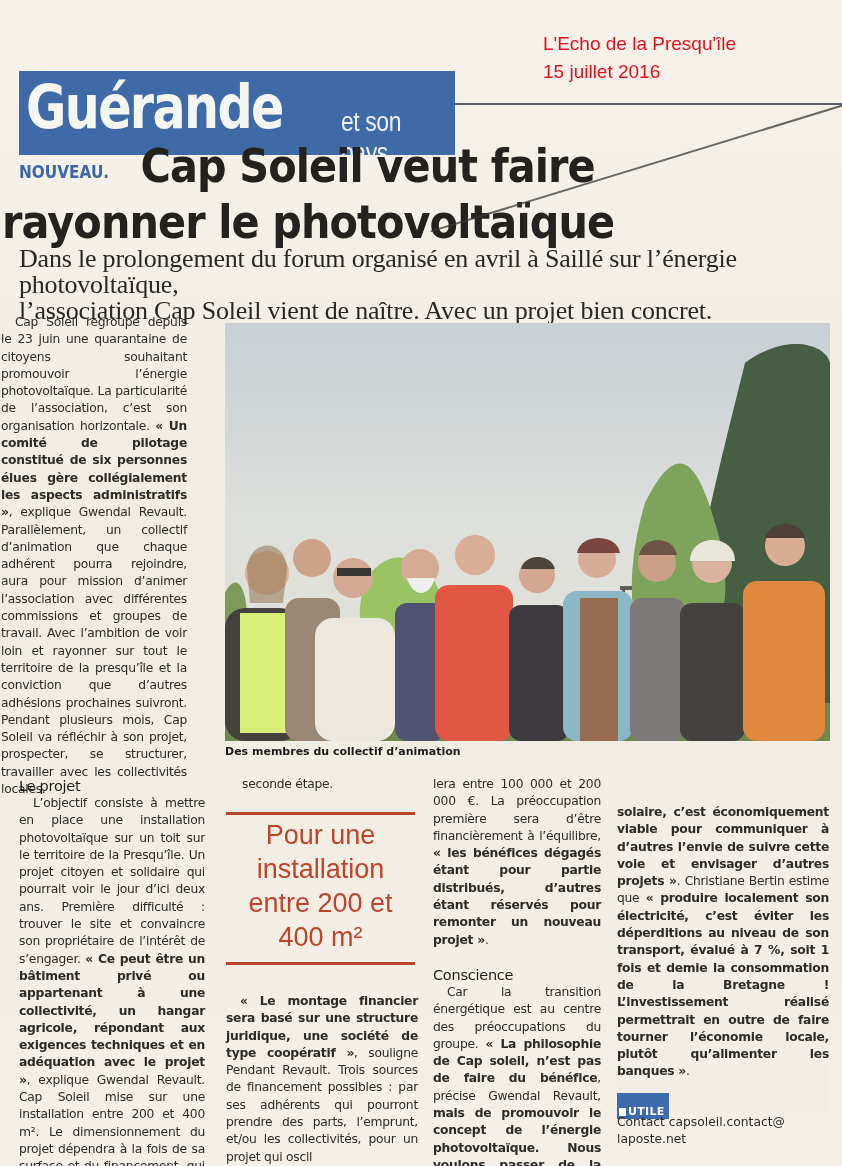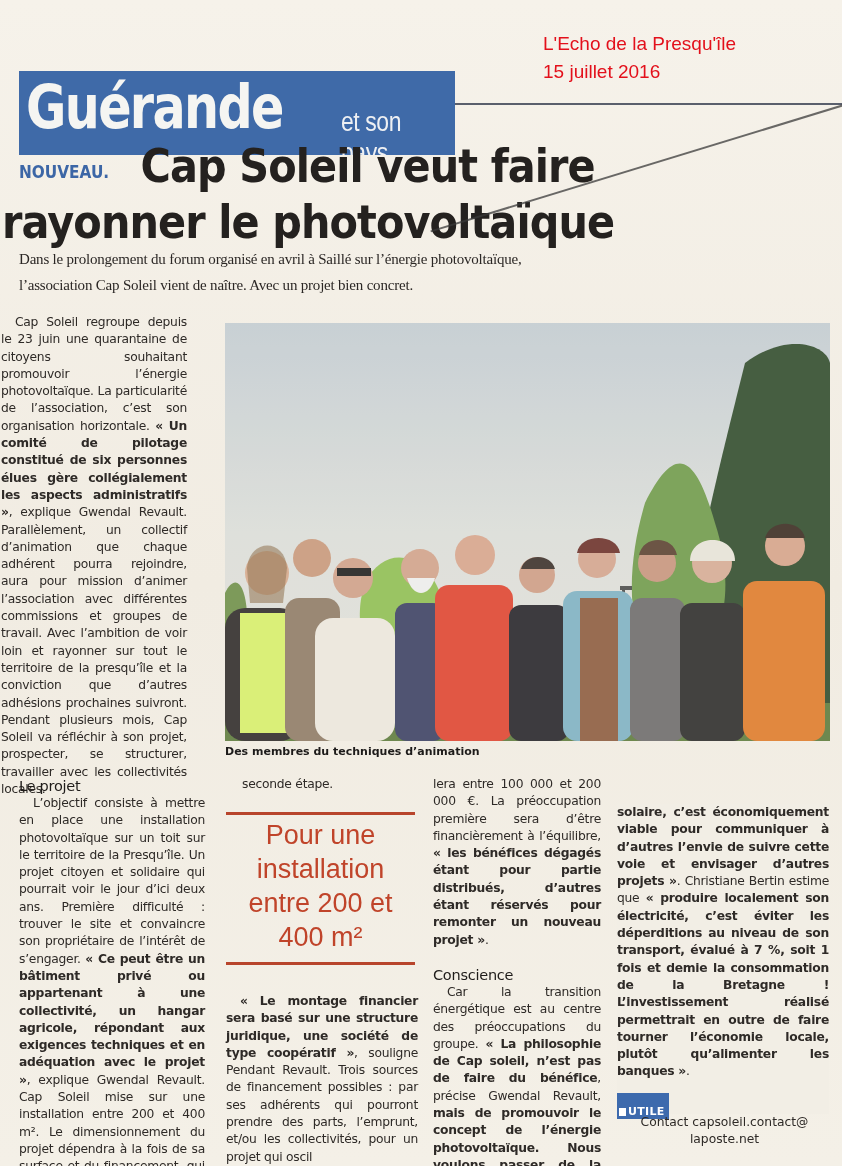--- a/index.html
+++ b/index.html
@@ -28,21 +28,21 @@
   
   .kicker { position: absolute; left: 19px; top: 162px; font-family: "DejaVu Sans", sans-serif; font-weight: bold;
     font-size: 17px; color: #3c66a6; transform: scaleX(0.9); transform-origin: left; }
   .headline { position: absolute; left: 2px; top: 138px; width: 830px; font-family: "DejaVu Sans", sans-serif;
     font-weight: bold; font-size: 46px; color: #24211f; line-height: 56px; letter-spacing: -1px; }
   .headline .l1 { display: block; padding-left: 154px; transform: scaleX(0.9); transform-origin: left; white-space: nowrap; }
   .headline .l2 { display: block; transform: scaleX(0.9); transform-origin: left; white-space: nowrap; }
   .crease { position: absolute; left: 400px; top: 130px; width: 460px; height: 2px; background: #3a3a3a;
     transform-origin: left; transform: rotate(-17deg) translate(0, 105px); opacity: 0.75; }
   .standfirst { position: absolute; left: 19px; top: 246px; width: 820px; font-family: "Liberation Serif", serif;
-    font-size: 15px; line-height: 26px; color: #2b2725; letter-spacing: -0.2px; }
+    font-size: 26px; line-height: 26px; color: #2b2725; letter-spacing: -0.2px; }
 
   
   .col { position: absolute; font-family: "DejaVu Sans", sans-serif; font-size: 12.3px; line-height: 17.3px;
     color: #2e2a27; text-align: justify; letter-spacing: -0.25px; }
   .col p { text-indent: 14px; }
   .col b { font-weight: bold; }
   .col1 { left: 1px; top: 314px; width: 186px; }
   .col1b { left: 19px; top: 777px; width: 186px; }
   .sub { font-weight: normal; font-size: 14.5px; line-height: 18px; text-indent: 0 !important; color: #1f1c1a; }
   .col2 { left: 226px; top: 776px; width: 192px; margin-left: 16px; }
@@ -59,21 +59,21 @@
   
   .pull-rule { position: absolute; left: 226px; top: 812px; width: 189px; height: 3px; background: #b8452c; }
   .pull-rule2 { position: absolute; left: 226px; top: 962px; width: 189px; height: 3px; background: #b8452c; }
   .pull { position: absolute; left: 226px; top: 818px; width: 189px; text-align: center;
     font-family: "Liberation Sans", sans-serif; font-size: 27px; line-height: 34px; color: #c0442a; }
 
   .utile { position: absolute; left: 617px; top: 1093px; background: #3d6aad; color: #fff; font-weight: bold;
     font-family: "DejaVu Sans", sans-serif; font-size: 11px; padding: 12px 4px 1px 2px; letter-spacing: 0.3px; }
   .utile .sq { display: inline-block; width: 7px; height: 8px; background: #fff; margin-right: 2px; vertical-align: -1px; }
   .contact { position: absolute; left: 617px; top: 1114px; width: 215px; font-family: "DejaVu Sans", sans-serif;
-    font-size: 12.3px; line-height: 17.3px; color: #2e2a27; text-align: center; }
+    font-size: 12.3px; line-height: 17.3px; color: #2e2a27; }
 </style>
 </head>
 <body>
 
 <div class="page">
 
   <div class="masthead">
     <span class="big">Guérande</span>
     <span class="small">et son pays</span>
   </div>
@@ -148,21 +148,21 @@
         <rect x="455" y="280" width="65" height="138" rx="12" fill="#2c2b2b"></rect>
           <circle cx="487" cy="240" r="20" fill="#d7ab96"></circle>
           <path d="M465 238 C465 210 510 210 510 238Z" fill="#e8e4da"></path>
         <rect x="518" y="258" width="82" height="160" rx="14" fill="#e07a2a"></rect>
           <circle cx="560" cy="223" r="20" fill="#d6a38a"></circle>
           <path d="M540 215 C545 196 576 196 580 215Z" fill="#3a2a20"></path>
       </g>
       <rect width="605" height="418" fill="#f1ece2" opacity="0.12"></rect>
     </svg>
   </div>
-  <div class="caption">Des membres du techniques d’animation</div>
+  <div class="caption">Des membres du collectif d’animation</div>
 
   <div class="col col1b">
     <p class="sub">Le projet</p>
     <p><span>L’objectif consiste à mettre en place une installation photovoltaïque sur un toit sur le territoire de la Presqu’île. Un projet citoyen et solidaire qui pourrait voir le jour d’ici deux ans. Première difficulté : trouver le site et convaincre son propriétaire de l’intérêt de s’engager. </span><b>« Ce peut être un bâtiment privé ou appartenant à une collectivité, un hangar agricole, répondant aux exigences techniques et en adéquation avec le projet »</b><span>, explique Gwendal Revault. Cap Soleil mise sur une installation entre 200 et 400 m². Le dimensionnement du projet dépendra à la fois de sa surface et du financement, qui sera la</span></p>
   </div>
 
   <div class="col col2">
     <p class="noindent">seconde étape.</p>
   </div>
   <div class="pull-rule"></div>

